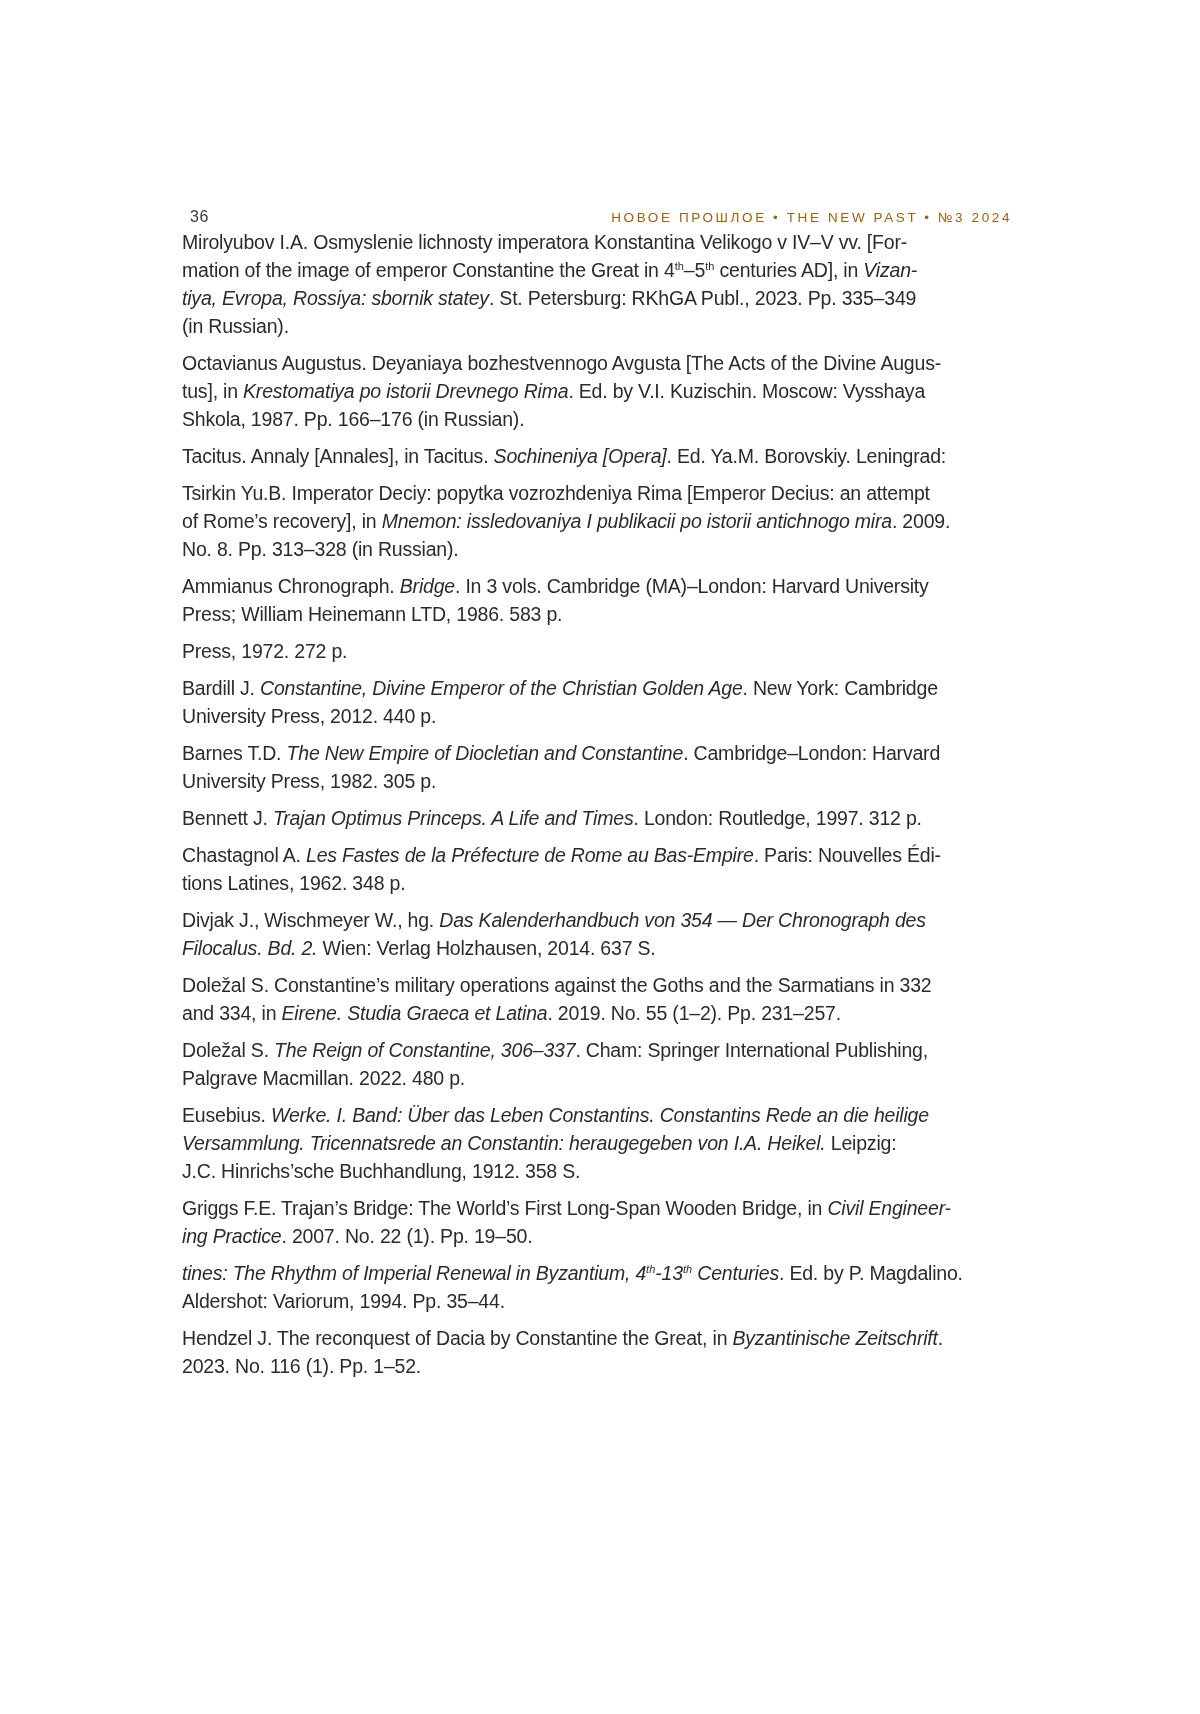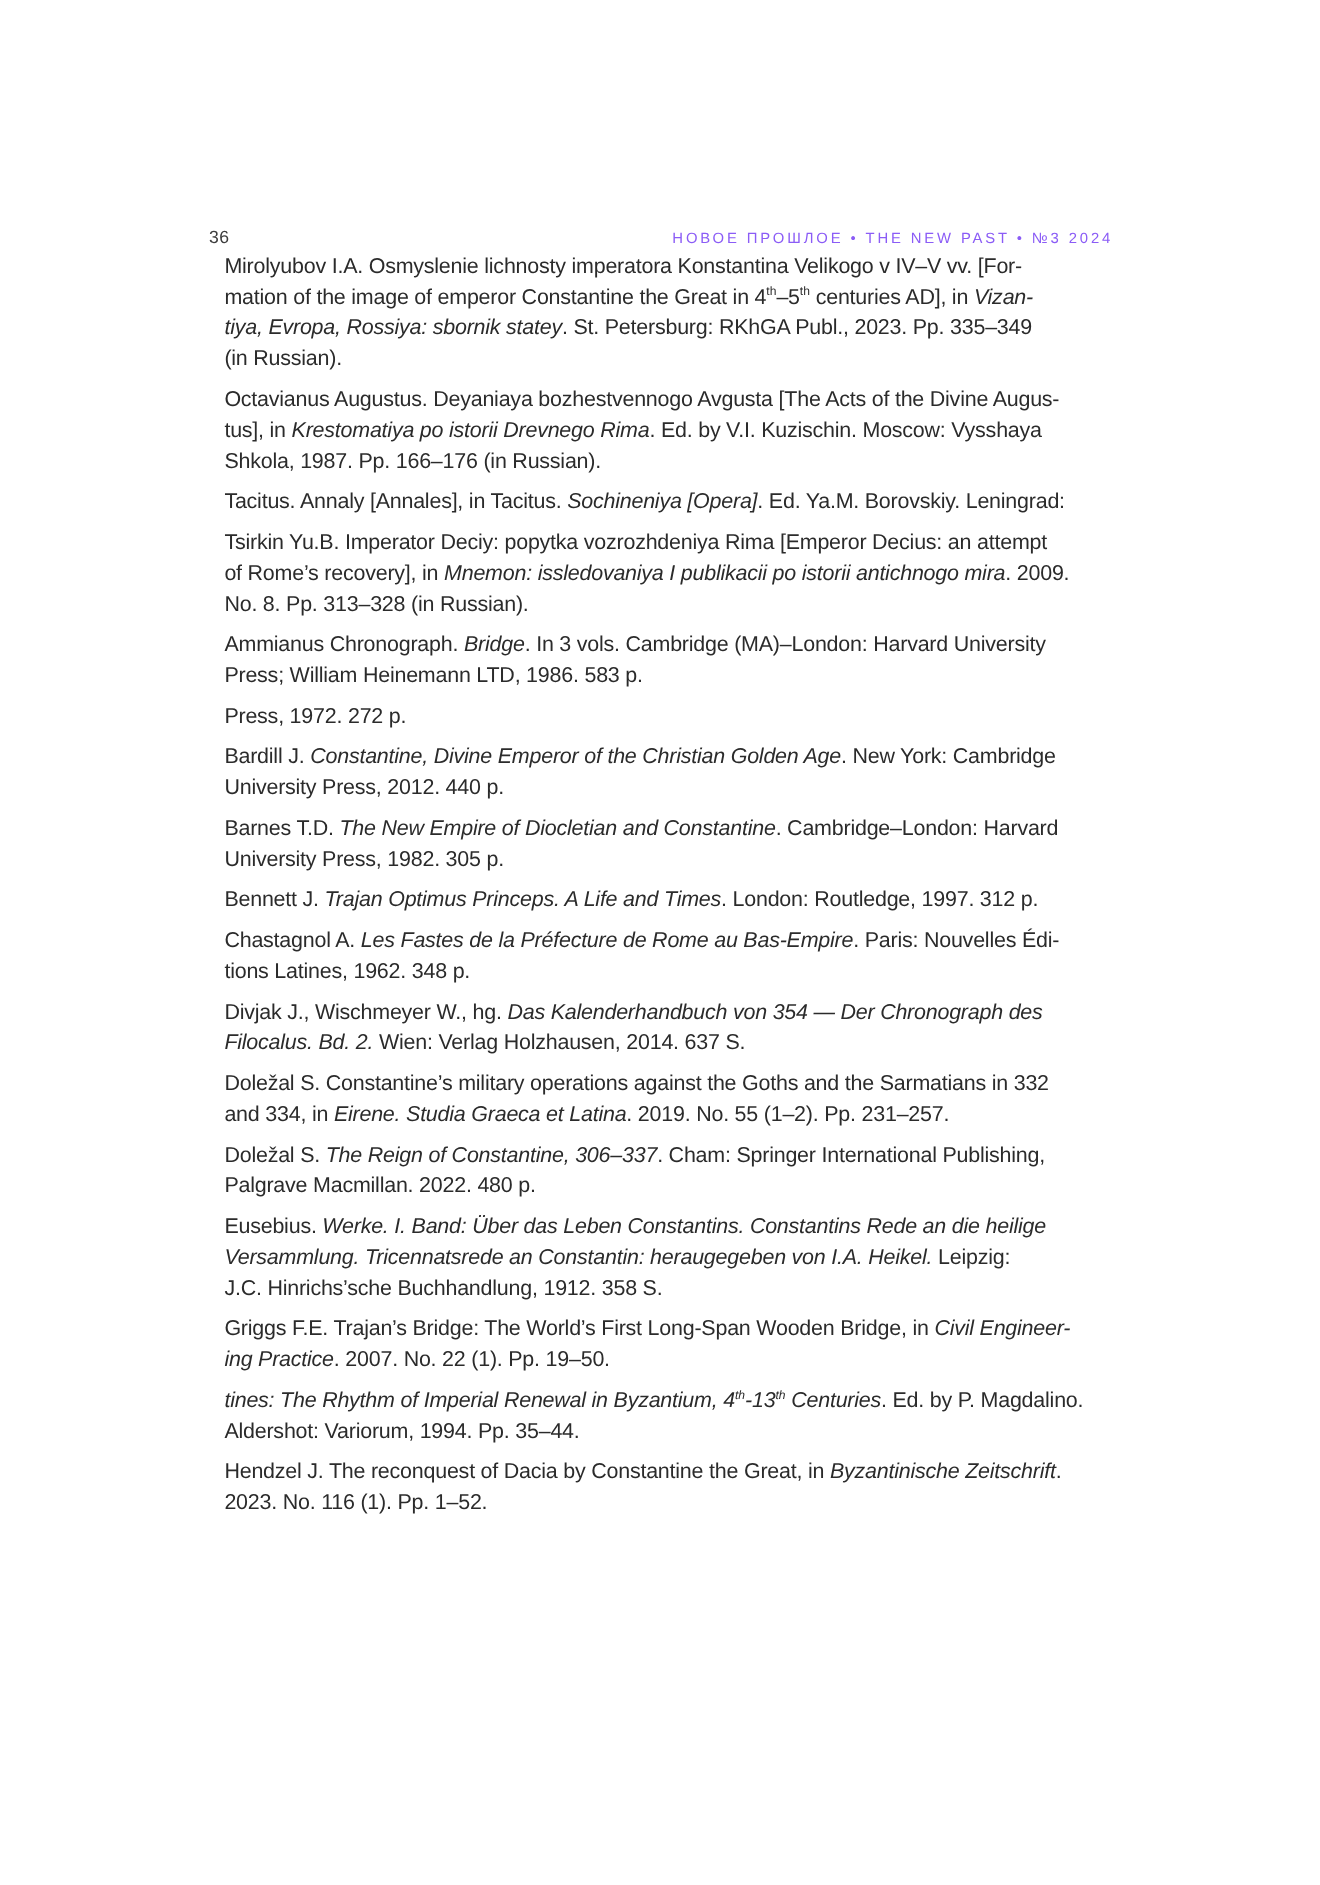--- a/index.html
+++ b/index.html
@@ -22,28 +22,28 @@
     align-items: baseline;
     margin-top: 46px;
   }
   .page-num {
     font-size: 16px;
     color: #3d3d3d;
     letter-spacing: 0.5px;
   }
   .journal-title {
     font-size: 13.5px;
-    color: #8b5cf6;
+    color: #a16207;
     letter-spacing: 2.6px;
     white-space: nowrap;
     font-weight: 400;
   }
   .bibliography {
     position: absolute;
-    left: 204px;
+    left: 182px;
     top: 228px;
     width: 826px;
   }
   .entry {
     margin: 0 0 9px 0;
     font-size: 19.5px;
     line-height: 28px;
     letter-spacing: -0.2px;
     color: #2b2b2b;
   }

